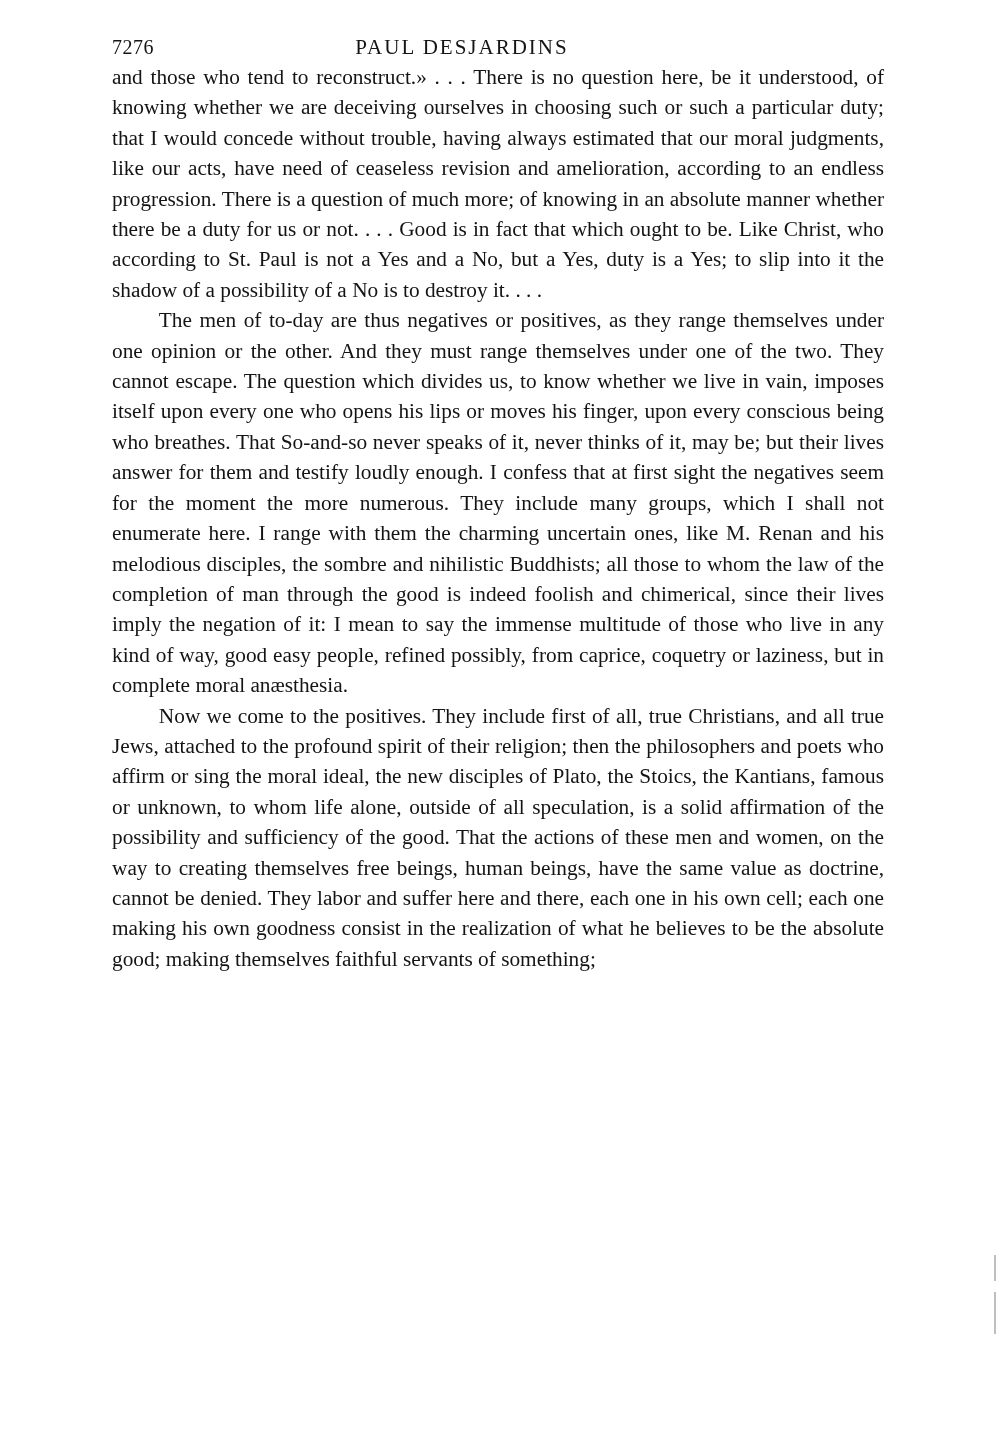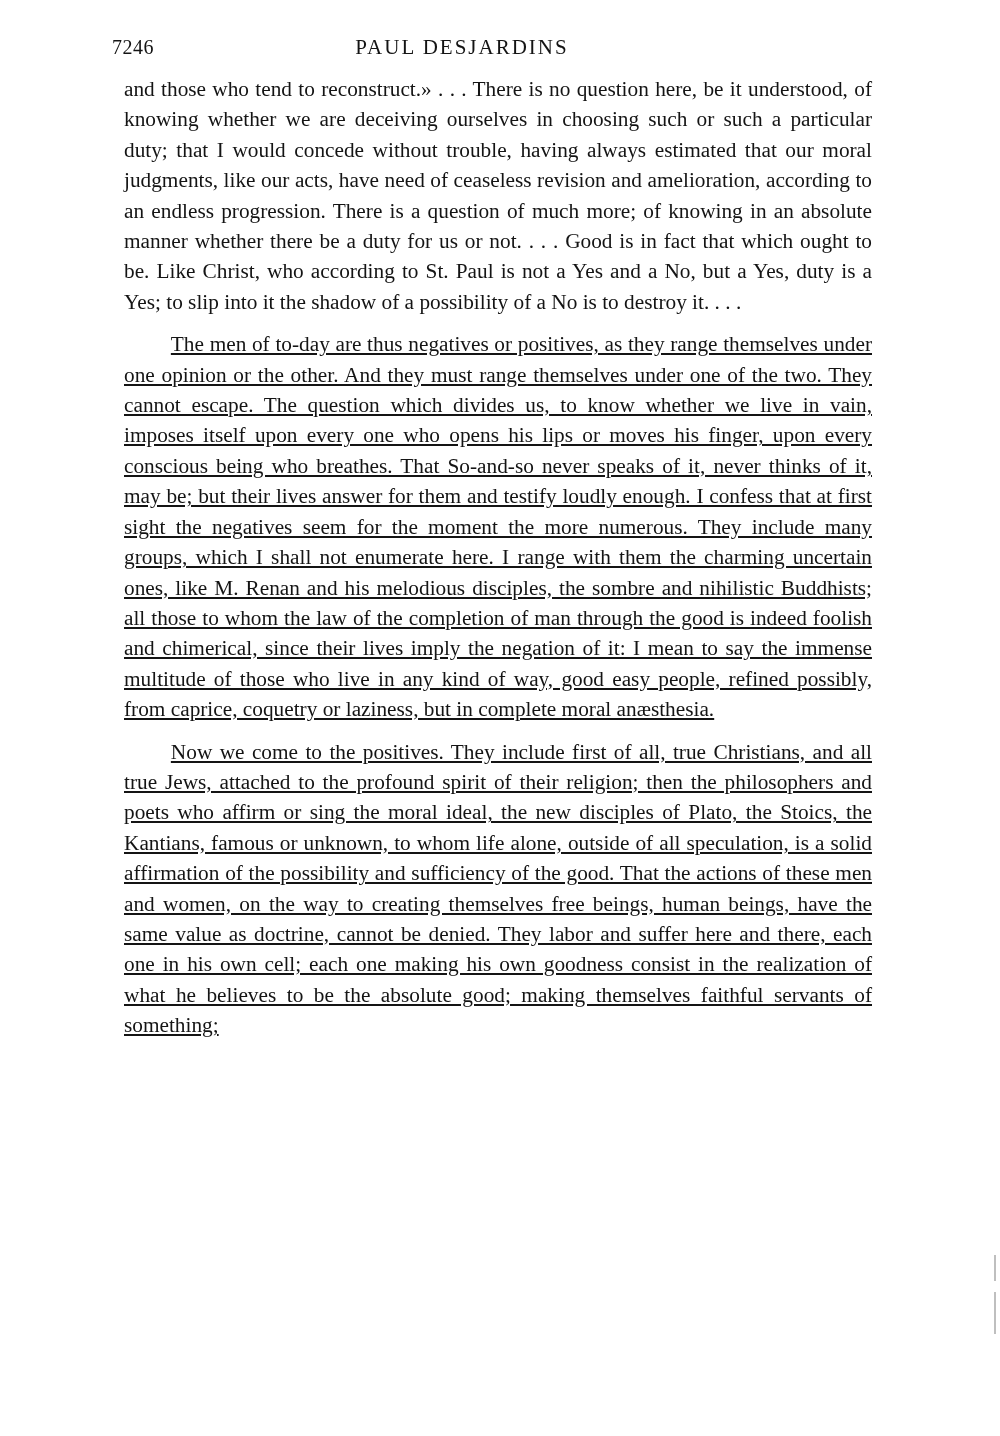--- a/index.html
+++ b/index.html
@@ -52,45 +52,44 @@
     left: 112px;
     top: 62px;
     width: 772px;
     font-size: 21.3px;
     line-height: 30.4px;
     text-align: justify;
     text-justify: inter-word;
     color: #141414;
   }
   .body-text p {
-    margin: 12px;
+    margin: 0;
     text-indent: 0;
   }
   .body-text p.indent {
     text-indent: 2.2em;
-    text-decoration: underline;
   }
   
   .edge-mark {
     position: absolute;
     right: 4px;
     width: 2px;
     background: #8a8a8a;
     opacity: 0.55;
   }
   .edge-mark.m1 { top: 1255px; height: 26px; }
   .edge-mark.m2 { top: 1292px; height: 42px; }
 </style>
 </head>
 <body>
 
 <div class="page">
 
   <div class="header">
-    <div class="folio">7246</div>
+    <div class="folio">7276</div>
     <div class="running-head">PAUL DESJARDINS</div>
   </div>
 
   <div class="body-text">
     <p>and those who tend to reconstruct.»  .  .  .   There is no question here, be it understood, of knowing whether we are deceiving ourselves in choosing such or such a particular duty; that I would concede without trouble, having always estimated that our moral judgments, like our acts, have need of ceaseless revision and amelioration, according to an endless progression.   There is a question of much more; of knowing in an absolute manner whether there be a duty for us or not.  .  .  .  Good is in fact that which ought to be.   Like Christ, who according to St. Paul is not a Yes and a No, but a Yes, duty is a Yes; to slip into it the shadow of a possibility of a No is to destroy it.  .  .  .</p>
     <p class="indent">The men of to-day are thus negatives or positives, as they range themselves under one opinion or the other.  And they must range themselves under one of the two.  They cannot escape.   The question which divides us, to know whether we live in vain, imposes itself upon every one who opens his lips or moves his finger, upon every conscious being who breathes. That So-and-so never speaks of it, never thinks of it, may be; but their lives answer for them and testify loudly enough.   I confess that at first sight the negatives seem for the moment the more numerous.   They include many groups, which I shall not enumerate here.   I range with them the charming uncertain ones, like M. Renan and his melodious disciples, the sombre and nihilistic Buddhists; all those to whom the law of the completion of man through the good is indeed foolish and chimerical, since their lives imply the negation of it: I mean to say the immense multitude of those who live in any kind of way, good easy people, refined possibly, from caprice, coquetry or laziness, but in complete moral anæsthesia.</p>
     <p class="indent">Now we come to the positives.  They include first of all, true Christians, and all true Jews, attached to the profound spirit of their religion; then the philosophers and poets who affirm or sing the moral ideal, the new disciples of Plato, the Stoics, the Kantians, famous or unknown, to whom life alone, outside of all speculation, is a solid affirmation of the possibility and sufficiency of the good.   That the actions of these men and women, on the way to creating themselves free beings, human beings, have the same value as doctrine, cannot be denied.   They labor and suffer here and there, each one in his own cell; each one making his own goodness consist in the realization of what he believes to be the absolute good; making themselves faithful servants of something;</p>
   </div>
 
   <div class="edge-mark m1"></div>

